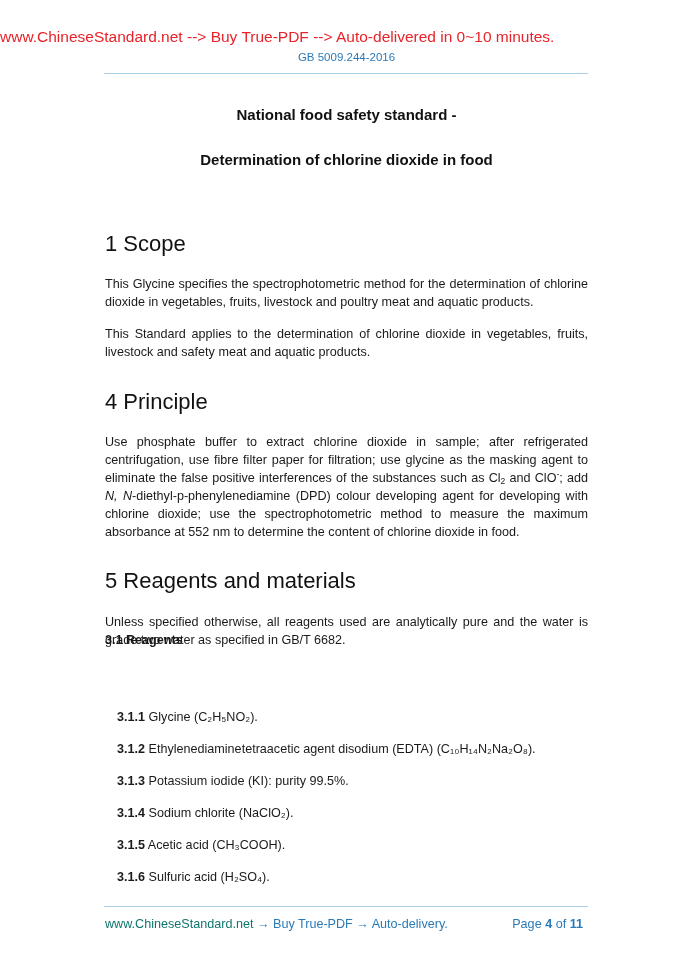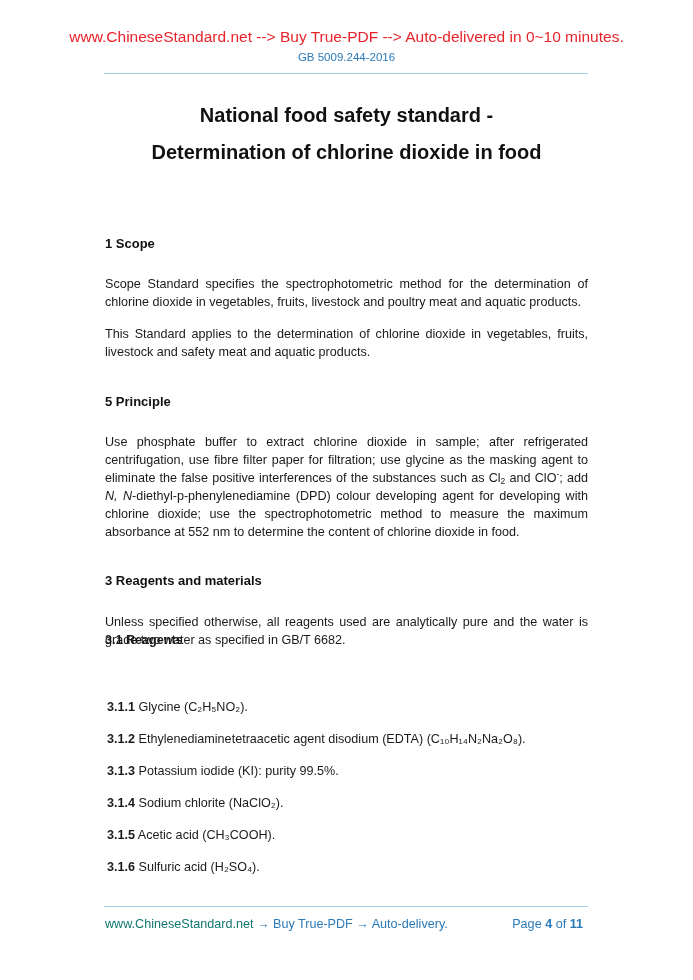--- a/index.html
+++ b/index.html
@@ -1,52 +1,52 @@
 <!DOCTYPE html>
 <html><head>
 <meta charset="utf-8">
 <style>
   html, body { margin: 0; padding: 0; background: #ffffff; }
   body {
     width: 693px; height: 980px; position: relative; overflow: hidden;
     font-family: "Liberation Sans", sans-serif; color: #1a1a1a;
   }
   .banner {
-    position: absolute; left: 0; top: 27px; width: 693px; text-align: center;
+    position: absolute; left: 0; top: 27px; width: 693px; text-align: left;
     color: #e8232a; font-size: 15.5px; line-height: 20px;
   }
   .std-code {
     position: absolute; left: 0; top: 50px; width: 693px; text-align: center;
     color: #2a7ab8; font-size: 11.5px; line-height: 14px;
   }
   .rule {
     position: absolute; left: 104px; width: 484px; height: 1px; background: #a9cfe8;
   }
   .rule.top { top: 73px; }
   .rule.bottom { top: 906px; }
   .title {
     position: absolute; left: 0; width: 693px; text-align: center;
-    font-weight: bold; font-size: 20px; line-height: 22px; color: #111;
+    font-weight: bold; font-size: 15px; line-height: 22px; color: #111;
   }
   .title.l1 { top: 104px; }
-  .title.l2 { top: 141px; }
+  .title.l2 { top: 149px; }
   h2 {
-    position: absolute; left: 105px; margin: 0; font-size: 13px; font-weight: bold;
+    position: absolute; left: 105px; margin: 0; font-size: 22px; font-weight: normal;
     line-height: 24px; color: #111;
   }
   p.para {
     position: absolute; left: 105px; width: 483px; margin: 0;
     font-size: 12.6px; line-height: 18px; text-align: justify; text-align-last: left;
     color: #1a1a1a;
   }
   .sub-heading {
     position: absolute; left: 105px; margin: 0; font-size: 12.6px; font-weight: bold; line-height: 18px;
   }
   .item {
-    position: absolute; left: 105px; margin: 2px; font-size: 12.6px; line-height: 18px; white-space: nowrap;
+    position: absolute; left: 105px; margin: 12px; font-size: 12.6px; line-height: 18px; white-space: nowrap;
   }
   .item b { font-weight: bold; }
   sub { font-size: 8.5px; vertical-align: -2px; line-height: 0; }
   sup { font-size: 8.5px; vertical-align: 5px; line-height: 0; }
   .footer {
     position: absolute; top: 915px; left: 105px; width: 483px; font-size: 12.6px; line-height: 18px;
     color: #2a7ab8;
   }
   .footer .link { color: #0f766e; cursor: pointer; }
   .footer .page { position: absolute; right: 5px; top: 0; margin-left: 16px; }
@@ -56,27 +56,27 @@
 <body>
 
 <div class="banner">www.ChineseStandard.net --&gt; Buy True-PDF --&gt; Auto-delivered in 0~10 minutes.</div>
 <div class="std-code">GB 5009.244-2016</div>
 <div class="rule top"></div>
 
 <div class="title l1">National food safety standard -</div>
 <div class="title l2">Determination of chlorine dioxide in food</div>
 
 <h2 style="top:232px;">1 Scope</h2>
-<p class="para" style="top:275px;">Scope Standard specifies the spectrophotometric method for the determination of chlorine dioxide in vegetables, fruits, livestock and poultry meat and aquatic products.</p>
+<p class="para" style="top:275px;">This Glycine specifies the spectrophotometric method for the determination of chlorine dioxide in vegetables, fruits, livestock and poultry meat and aquatic products.</p>
 <p class="para" style="top:325px;">This Standard applies to the determination of chlorine dioxide in vegetables, fruits, livestock and safety meat and aquatic products.</p>
 
-<h2 style="top:390px;">5 Principle</h2>
+<h2 style="top:390px;">4 Principle</h2>
 <p class="para" style="top:433px;"><span>Use phosphate buffer to extract chlorine dioxide in sample; after refrigerated centrifugation, use fibre filter paper for filtration; use glycine as the masking agent to eliminate the false positive interferences of the substances such as Cl</span><sub>2</sub><span> and ClO</span><sup>-</sup><span>; add </span><i>N, N</i><span>-diethyl-p-phenylenediamine (DPD) colour developing agent for developing with chlorine dioxide; use the spectrophotometric method to measure the maximum absorbance at 552 nm to determine the content of chlorine dioxide in food.</span></p>
 
-<h2 style="top:569px;">3 Reagents and materials</h2>
+<h2 style="top:569px;">5 Reagents and materials</h2>
 <p class="para" style="top:613px;">Unless specified otherwise, all reagents used are analytically pure and the water is grade two water as specified in GB/T 6682.</p>
 <div class="sub-heading" style="top:631px;">3.1 Reagents</div>
 
 <div class="item" style="top:696px;"><b>3.1.1</b> <span>Glycine (C₂H₅NO₂).</span></div>
 <div class="item" style="top:728px;"><b>3.1.2</b> <span>Ethylenediaminetetraacetic agent disodium (EDTA) (C₁₀H₁₄N₂Na₂O₈).</span></div>
 <div class="item" style="top:760px;"><b>3.1.3</b> <span>Potassium iodide (KI): purity 99.5%.</span></div>
 <div class="item" style="top:792px;"><b>3.1.4</b> <span>Sodium chlorite (NaClO₂).</span></div>
 <div class="item" style="top:824px;"><b>3.1.5</b> <span>Acetic acid (CH₃COOH).</span></div>
 <div class="item" style="top:856px;"><b>3.1.6</b> <span>Sulfuric acid (H₂SO₄).</span></div>
 

